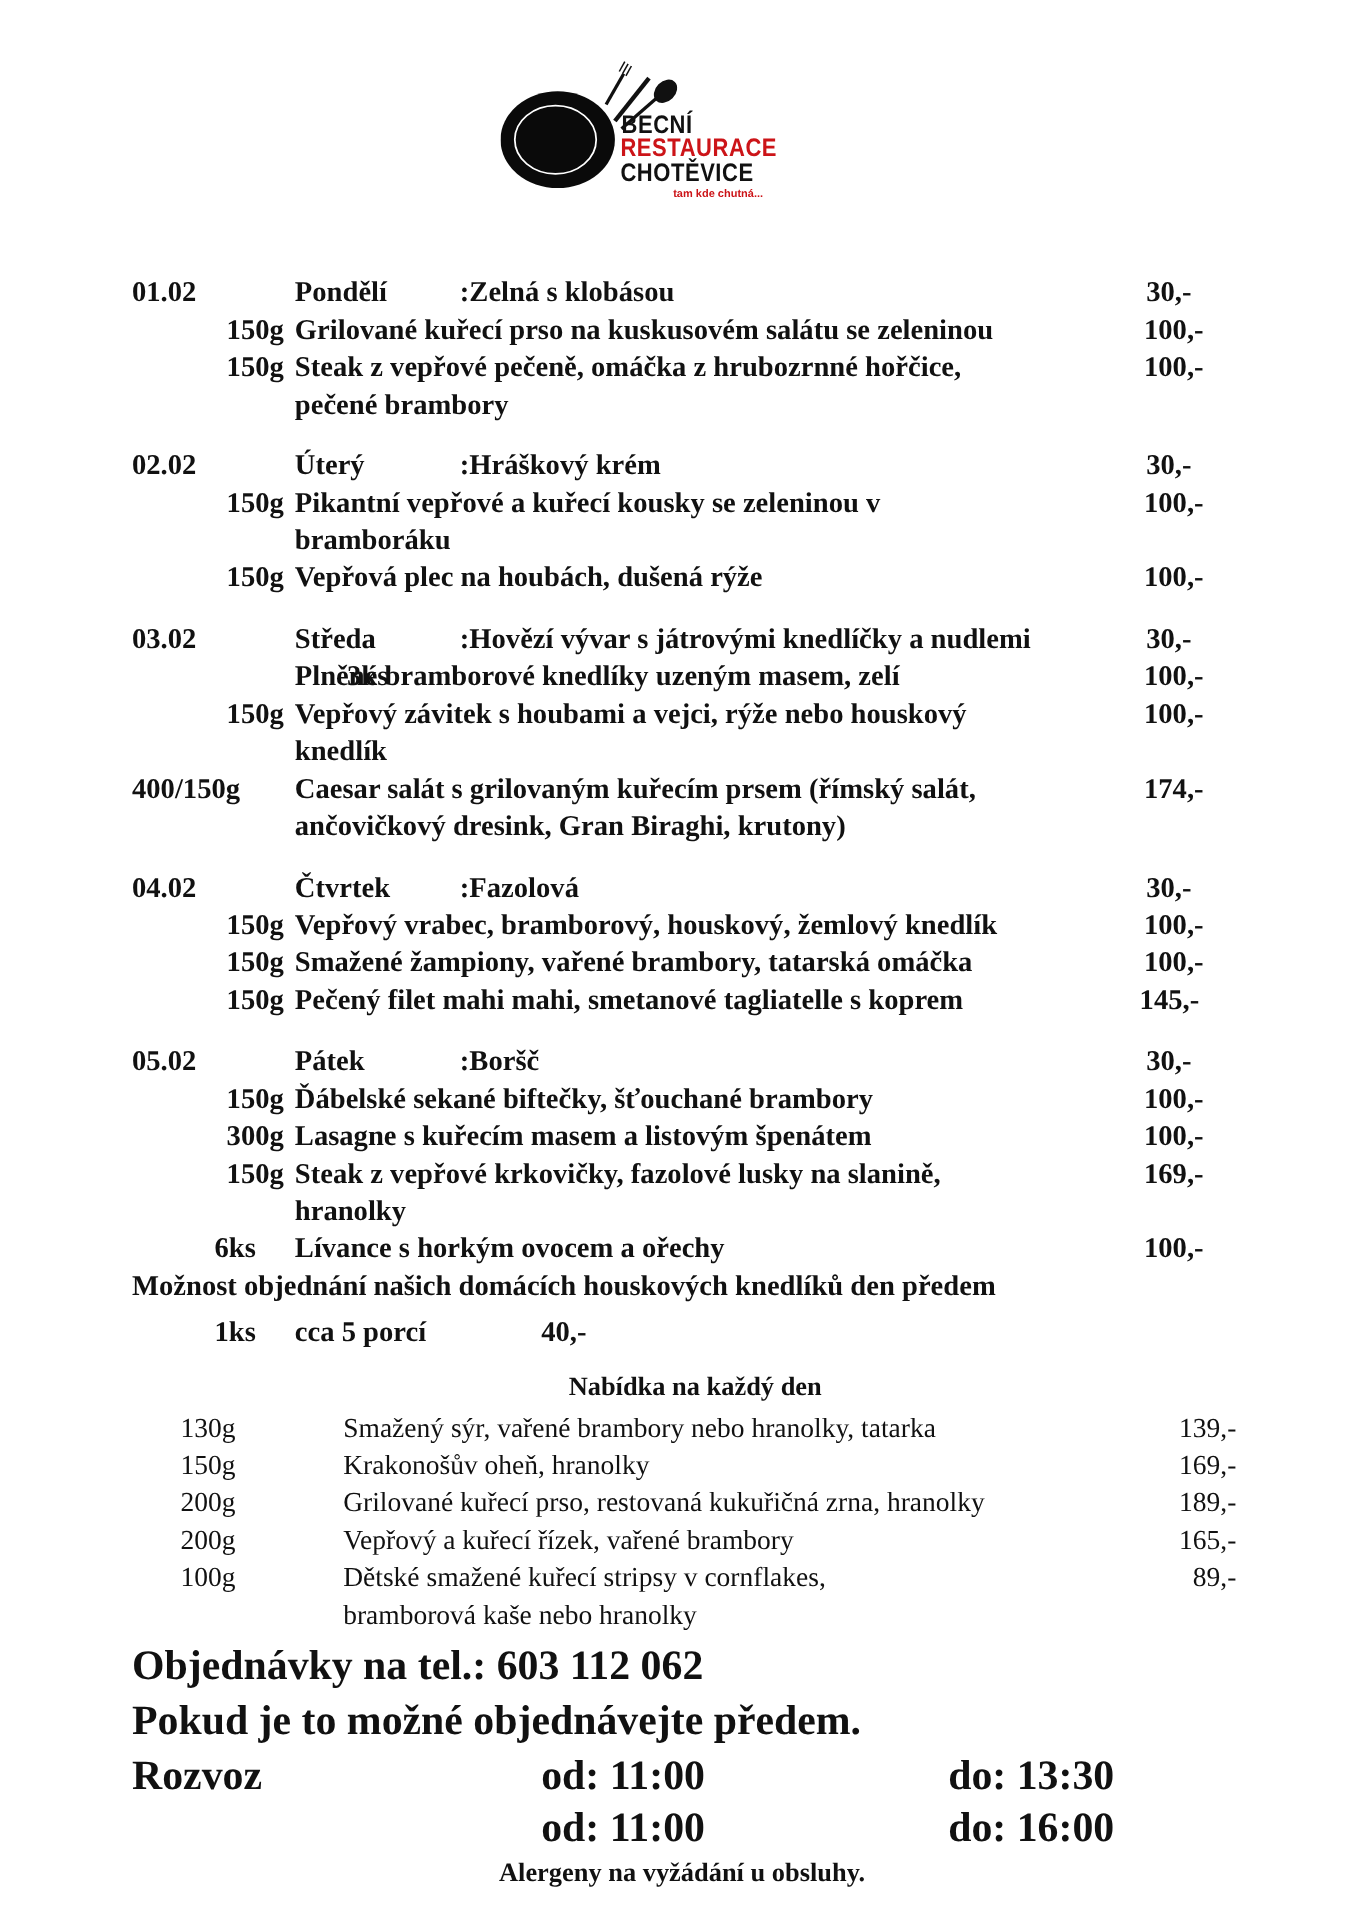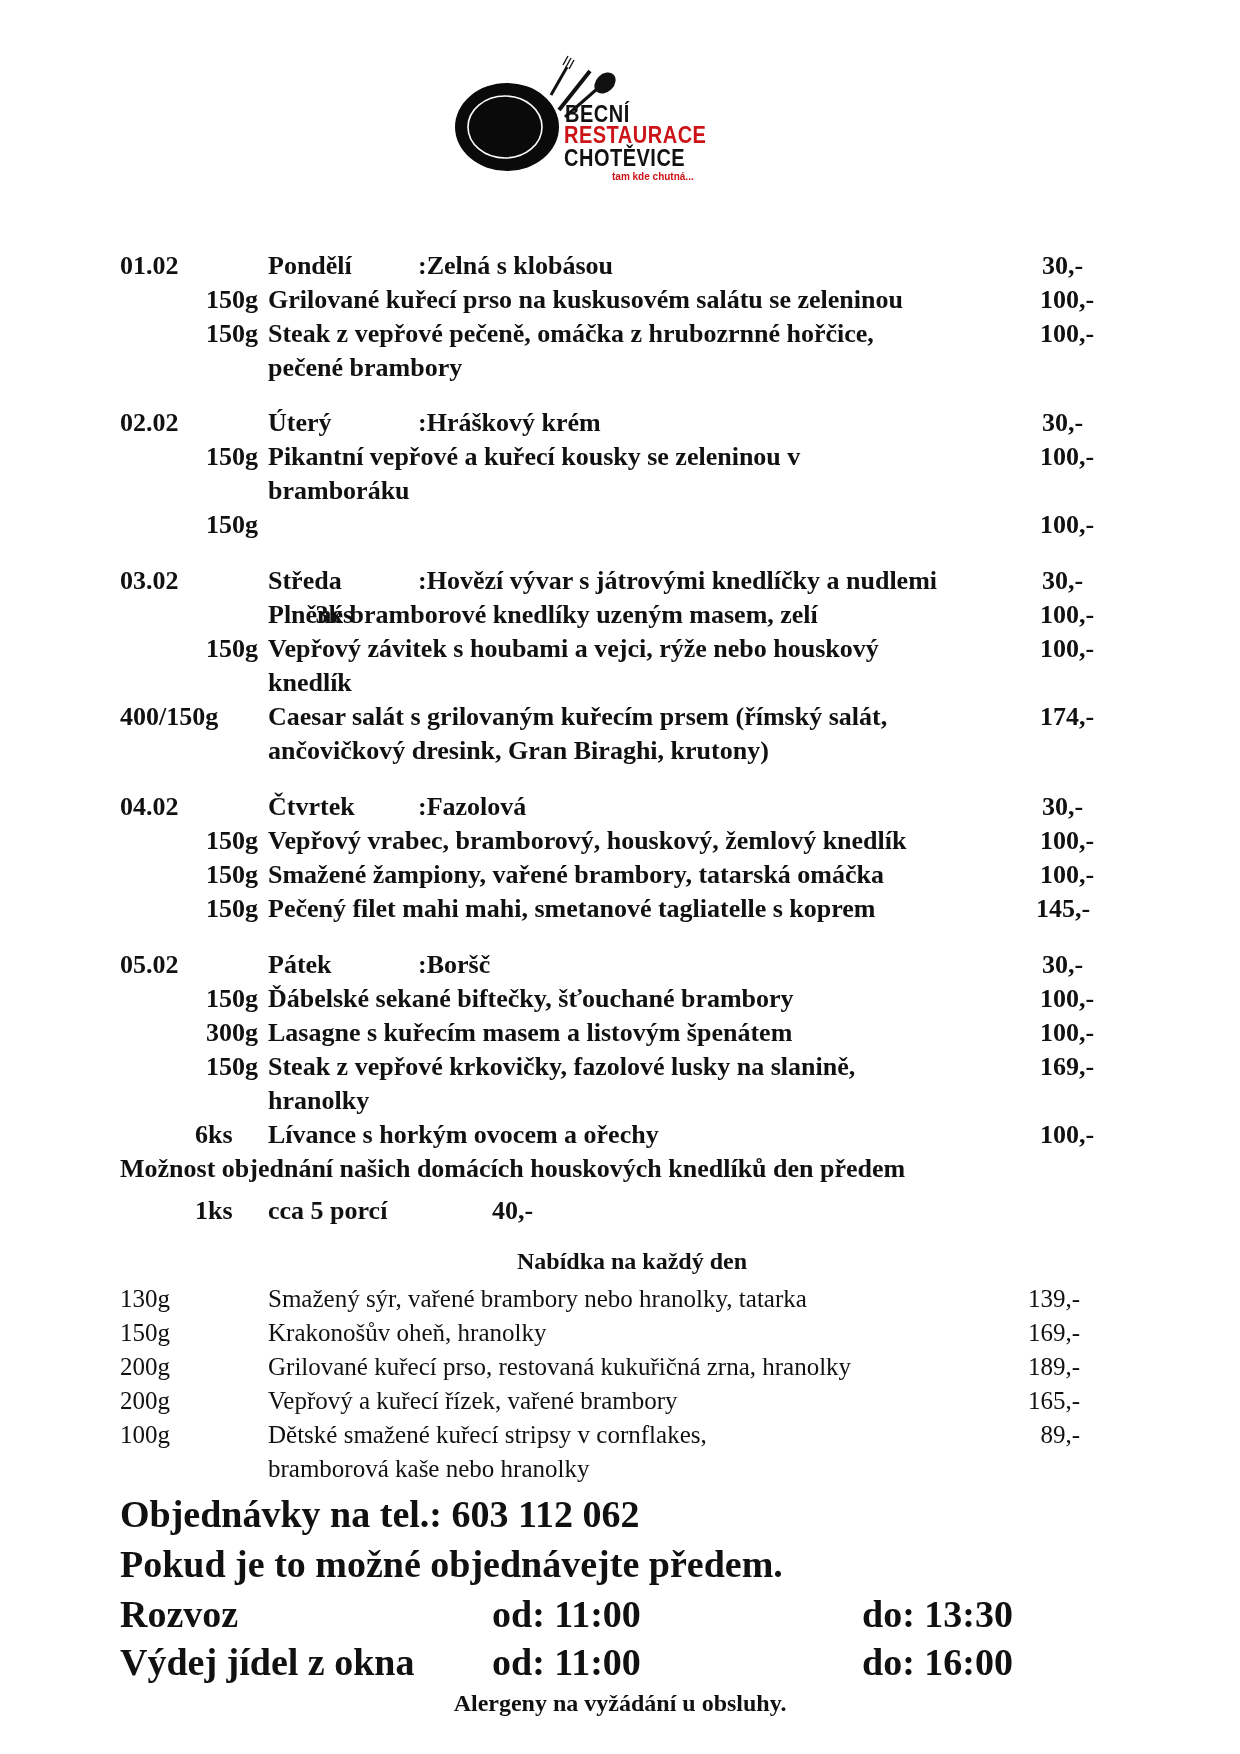--- a/index.html
+++ b/index.html
@@ -19,21 +19,21 @@
     .c-date { left: 120px; }
     .c-day { left: 268px; }
     .c-soup { left: 418px; }
     .qty-box { position: absolute; left: 100px; width: 158px; text-align: right; }
     .c-desc { left: 268px; }
     .c-price { left: 1040px; }
     .c-price30 { left: 1042px; }
 
     .daily-title { position: absolute; left: 0; width: 1240px; text-align: center; top: 1248px; font-size: 24px; font-weight: bold; margin-left: 12px; }
     .drow { position: absolute; left: 0; height: 34px; font-size: 25px; line-height: 34px; white-space: nowrap; font-weight: normal; }
-    .drow span { position: absolute; top: 0; }
+    .drow span { position: absolute; top: 0; margin-left: 44px; }
     .d-qty { left: 120px; }
     .d-desc { left: 268px; }
     .d-price-box { position: absolute; left: 980px; width: 100px; text-align: right; }
 
     .big { position: absolute; left: 120px; font-size: 38px; font-weight: bold; line-height: 48px; white-space: nowrap; }
     .big span { position: absolute; top: 0; }
     .allergen { position: absolute; left: 0; width: 1240px; text-align: center; top: 1690px; font-size: 24px; font-weight: bold; }
     .allergen .small { font-size: 24px; }
   </style>
 </head>
@@ -92,20 +92,21 @@
   <div class="row" style="top:440px;width:1240px">
     <span class="qty-box">150g</span>
     <span class="c-desc">Pikantní vepřové a kuřecí kousky se zeleninou v</span>
     <span class="c-price">100,-</span>
   </div>
   <div class="row" style="top:474px;width:1240px">
     <span class="c-desc">bramboráku</span>
   </div>
   <div class="row" style="top:508px;width:1240px">
     <span class="qty-box">150g</span>
+    <span class="c-desc">Vepřová plec na houbách, dušená rýže</span>
     <span class="c-price">100,-</span>
   </div>
 </div>
 
 <div>
   <div class="row" style="top:564px;width:1000px">
     <span class="c-date">03.02</span>
     <span class="c-day">Středa</span>
     <span class="c-soup">:Hovězí vývar s játrovými knedlíčky a nudlemi</span>
     <span class="c-price30">30,-</span>
@@ -237,19 +238,18 @@
 </div>
 <div class="big" style="top:1540px;width:1000px;height:48px">
   <span style="left:0">Pokud je to možné objednávejte předem.</span>
 </div>
 <div class="big" style="top:1590px;width:1000px;height:48px">
   <span style="left:0">Rozvoz</span>
   <span style="left:372px">od: 11:00</span>
   <span style="left:742px">do: 13:30</span>
 </div>
 <div class="big" style="top:1638px;width:1000px;height:48px">
-  <span style="left:0">Výdej jídel z okna</span>
   <span style="left:372px">od: 11:00</span>
   <span style="left:742px">do: 16:00</span>
 </div>
 <div class="allergen">
   <span>Alergeny</span><span class="small"> na vyžádání u obsluhy.</span>
 </div>
 
 </body></html>

